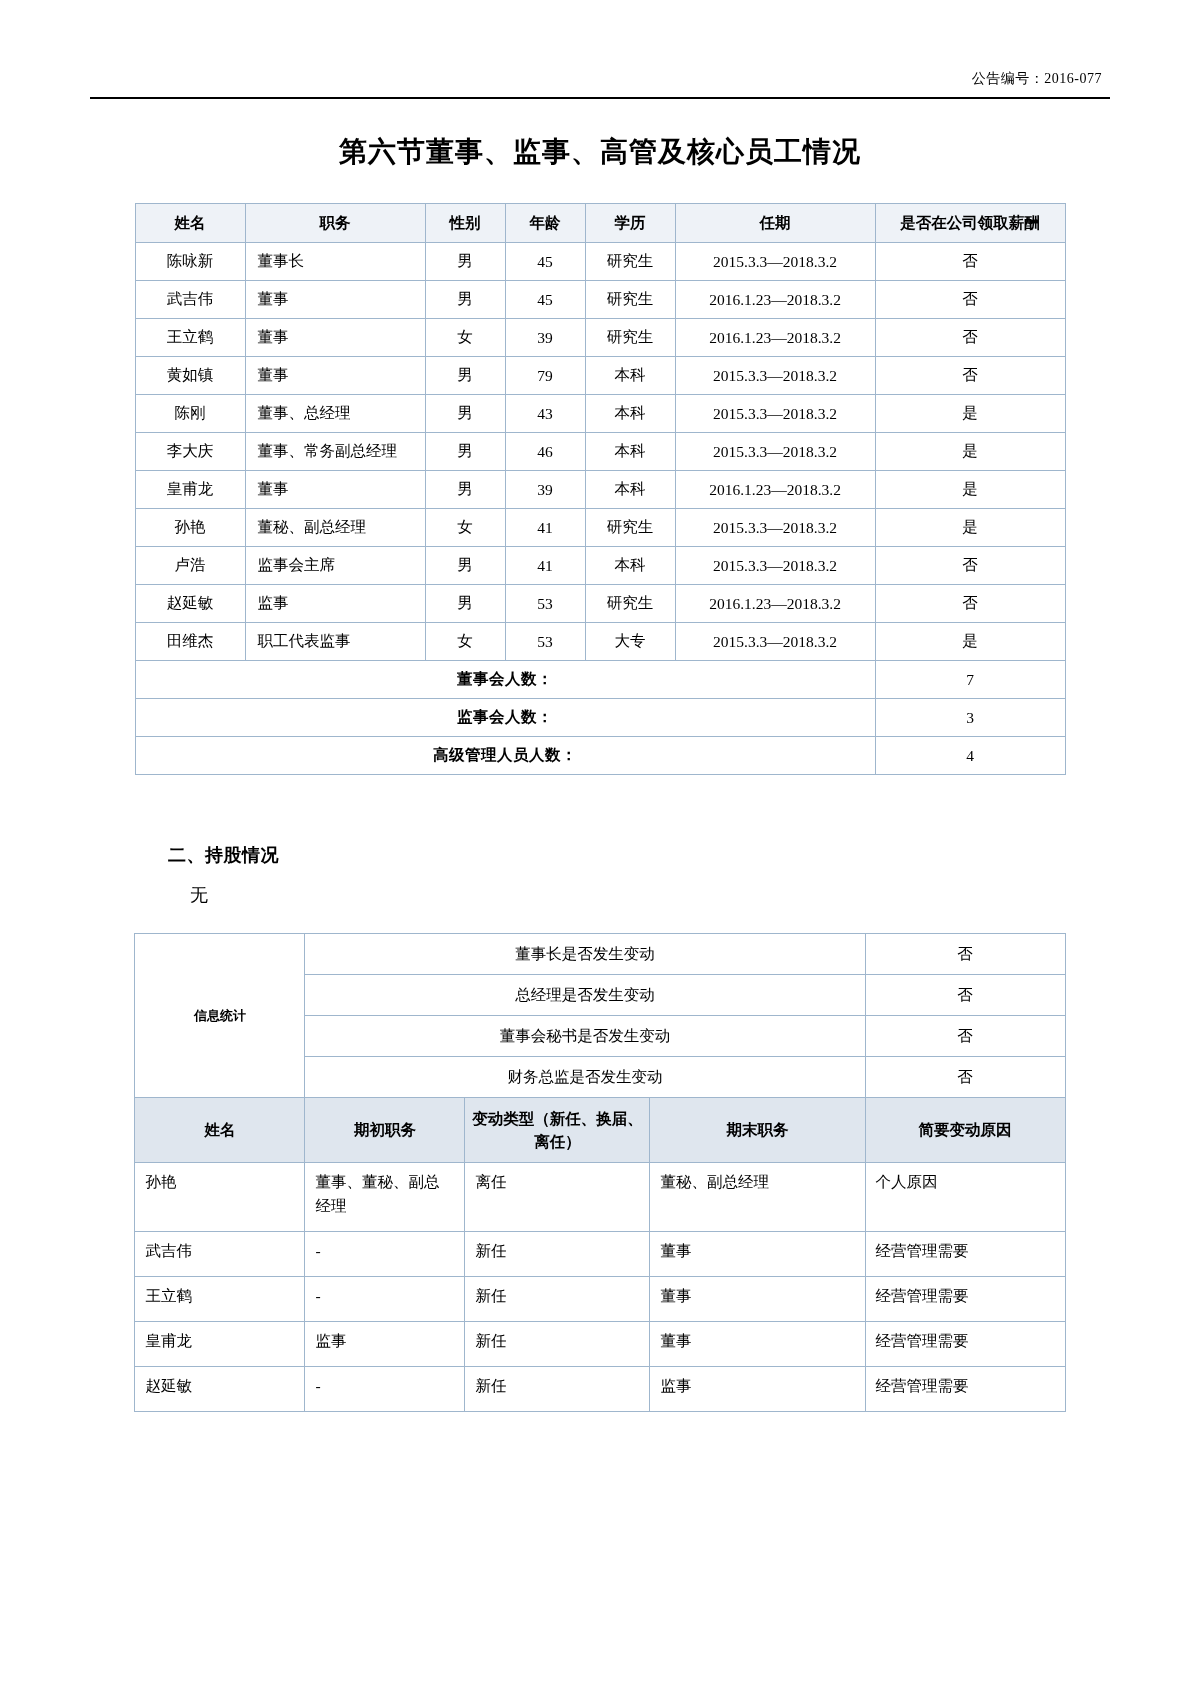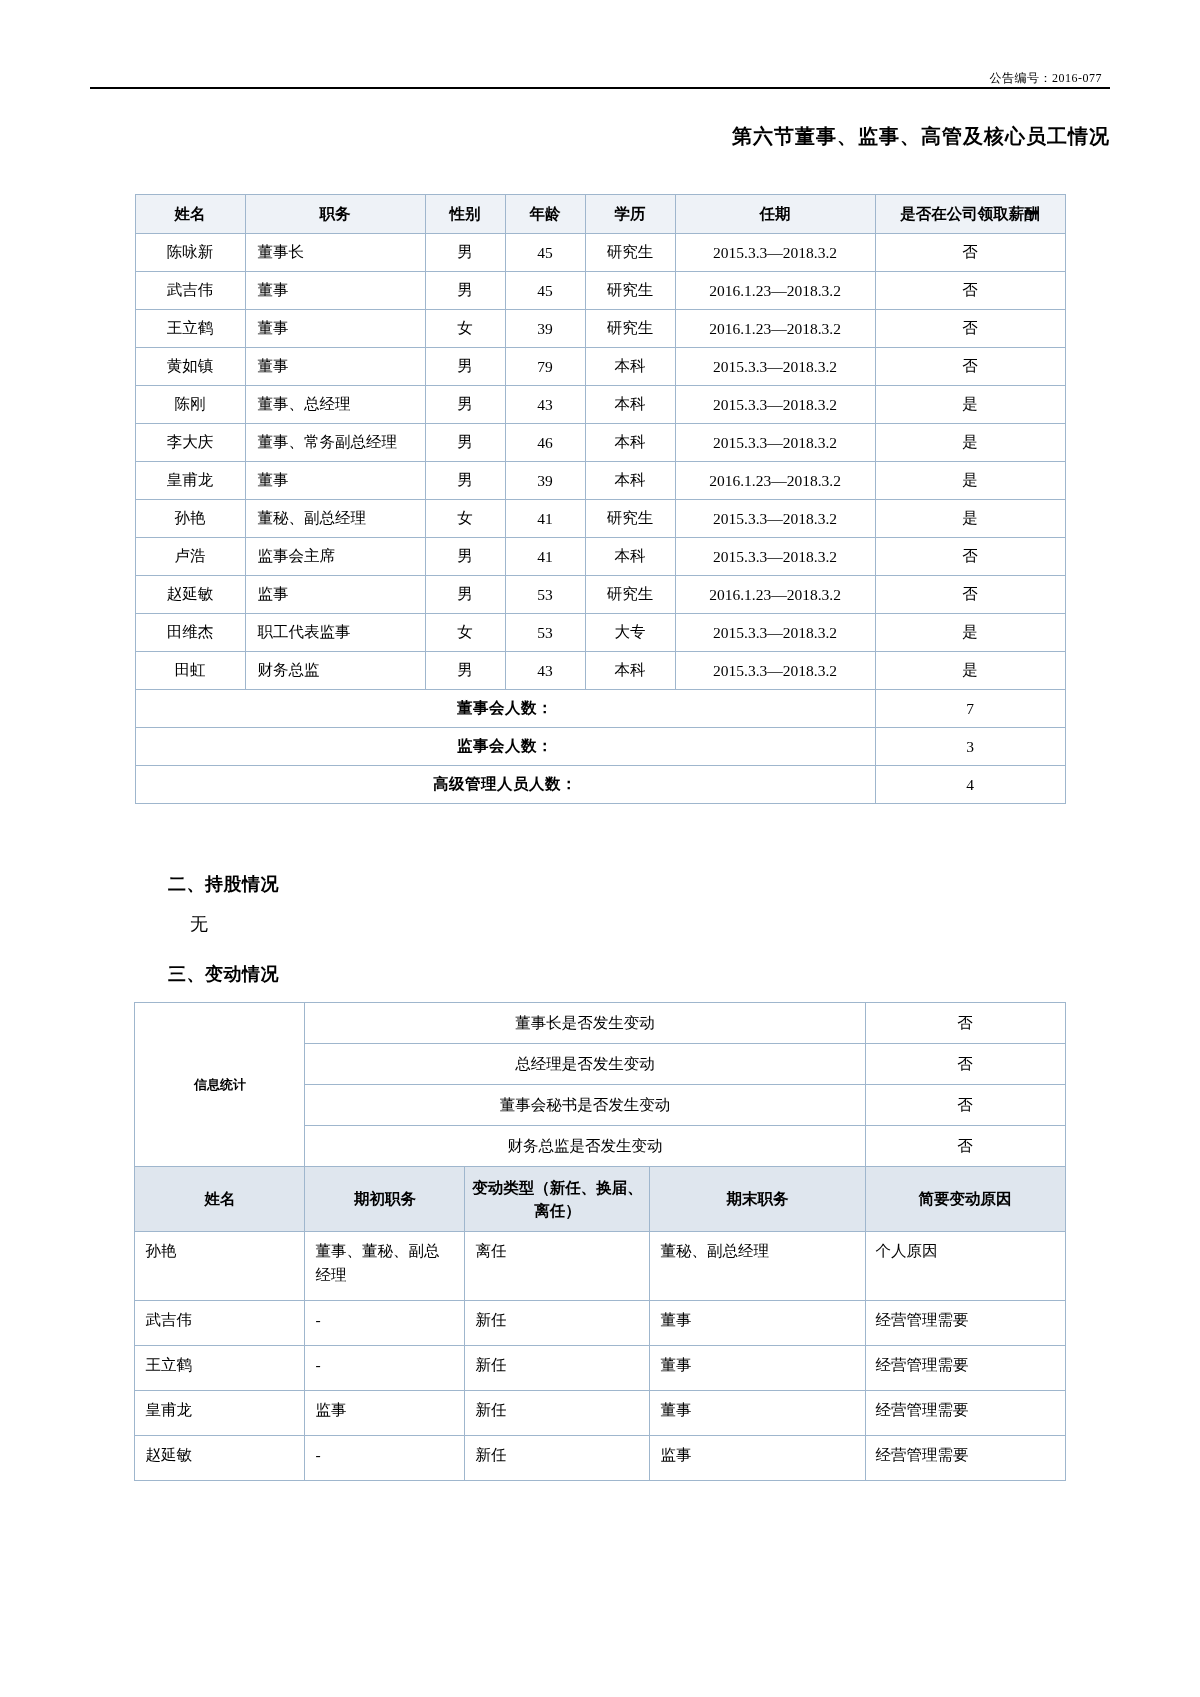--- a/index.html
+++ b/index.html
@@ -18,36 +18,36 @@
     width: 1200px;
     min-height: 1697px;
     box-sizing: border-box;
     padding: 70px 90px 60px 90px;
     position: relative;
   }
 
   
   .doc-header {
     text-align: right;
-    font-size: 12px;
+    font-size: 14px;
     letter-spacing: 0.5px;
     padding-right: 8px;
-    padding-bottom: 0;
+    padding-bottom: 9px;
   }
   .header-rule {
     border-bottom: 2.5px solid #000;
     margin: 0 0 34px 0;
   }
 
   
   h1.doc-title {
-    font-size: 20px;
-    font-weight: bold;
-    text-align: right;
-    margin: 0 0 44px 0;
+    font-size: 28px;
+    font-weight: bold;
+    text-align: center;
+    margin: 0 0 32px 0;
     letter-spacing: 1px;
   }
   .section-heading {
     font-size: 18px;
     font-weight: bold;
     margin: 0 0 16px 0;
     padding-left: 78px;
     letter-spacing: 0.5px;
   }
   .plain-para {
@@ -252,29 +252,20 @@
       </tr>
       <tr>
         <td class="name-cell">田维杰</td>
         <td class="c-left">职工代表监事</td>
         <td class="c-center">女</td>
         <td class="c-center">53</td>
         <td class="c-center">大专</td>
         <td class="c-center">2015.3.3—2018.3.2</td>
         <td class="c-center">是</td>
       </tr>
-      <tr>
-        <td class="name-cell">田虹</td>
-        <td class="c-left">财务总监</td>
-        <td class="c-center">男</td>
-        <td class="c-center">43</td>
-        <td class="c-center">本科</td>
-        <td class="c-center">2015.3.3—2018.3.2</td>
-        <td class="c-center">是</td>
-      </tr>
 
       <tr>
         <td class="sum-label" colspan="6">董事会人数：</td>
         <td class="c-center">7</td>
       </tr>
       <tr>
         <td class="sum-label" colspan="6">监事会人数：</td>
         <td class="c-center">3</td>
       </tr>
       <tr>
@@ -282,21 +273,20 @@
         <td class="c-center">4</td>
       </tr>
     </tbody>
   </table>
 
   <div class="spacer-lg"></div>
 
   <div class="section-heading">二、持股情况</div>
   <div class="plain-para">无</div>
 
-  <div class="section-heading">三、变动情况</div>
 
   <table class="t2">
     <colgroup>
       <col style="width:170px">
       <col style="width:160px">
       <col style="width:185px">
       <col style="width:215px">
       <col style="width:200px">
     </colgroup>
     <tbody>

